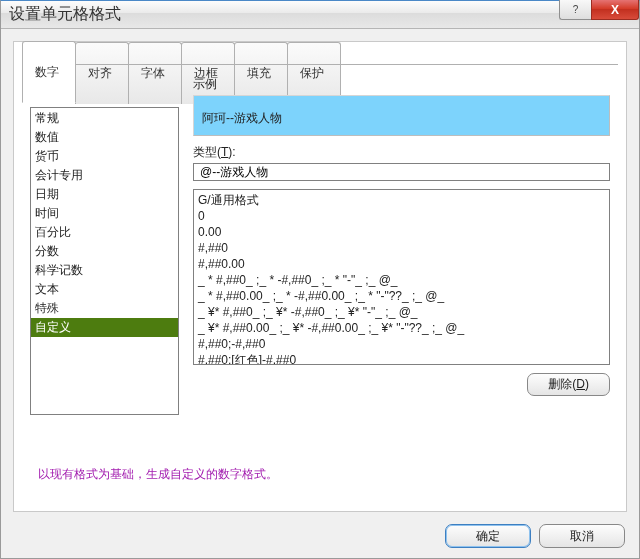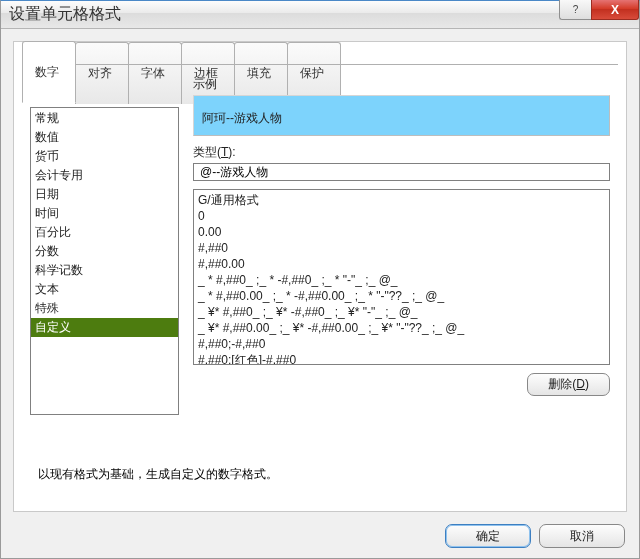--- a/index.html
+++ b/index.html
@@ -94,21 +94,21 @@
   }
   .formats div { white-space:nowrap; }
   .delete-row { display:flex; justify-content:flex-end; margin-top:8px; }
   .btn {
     min-width:76px; height:23px;
     border:1px solid #888; border-radius:7px;
     background:linear-gradient(#fdfdfd,#e5e5e5);
     font-family:inherit; font-size:12px; color:#222;
     padding:0 20px; cursor:pointer;
   }
-  .hint { position:absolute; left:16px; bottom:20px; color:#000000; }
+  .hint { position:absolute; left:16px; bottom:20px; color:#a21caf; }
   
   .dlg-buttons {
     position:absolute; right:14px; bottom:10px; display:flex; gap:8px;
   }
   .dlg-buttons .btn { min-width:86px; height:24px; }
   .dlg-buttons .btn.default {
     border:1px solid #3d7fc1;
     box-shadow: inset 0 0 0 1px #8fc2ee;
   }
   

